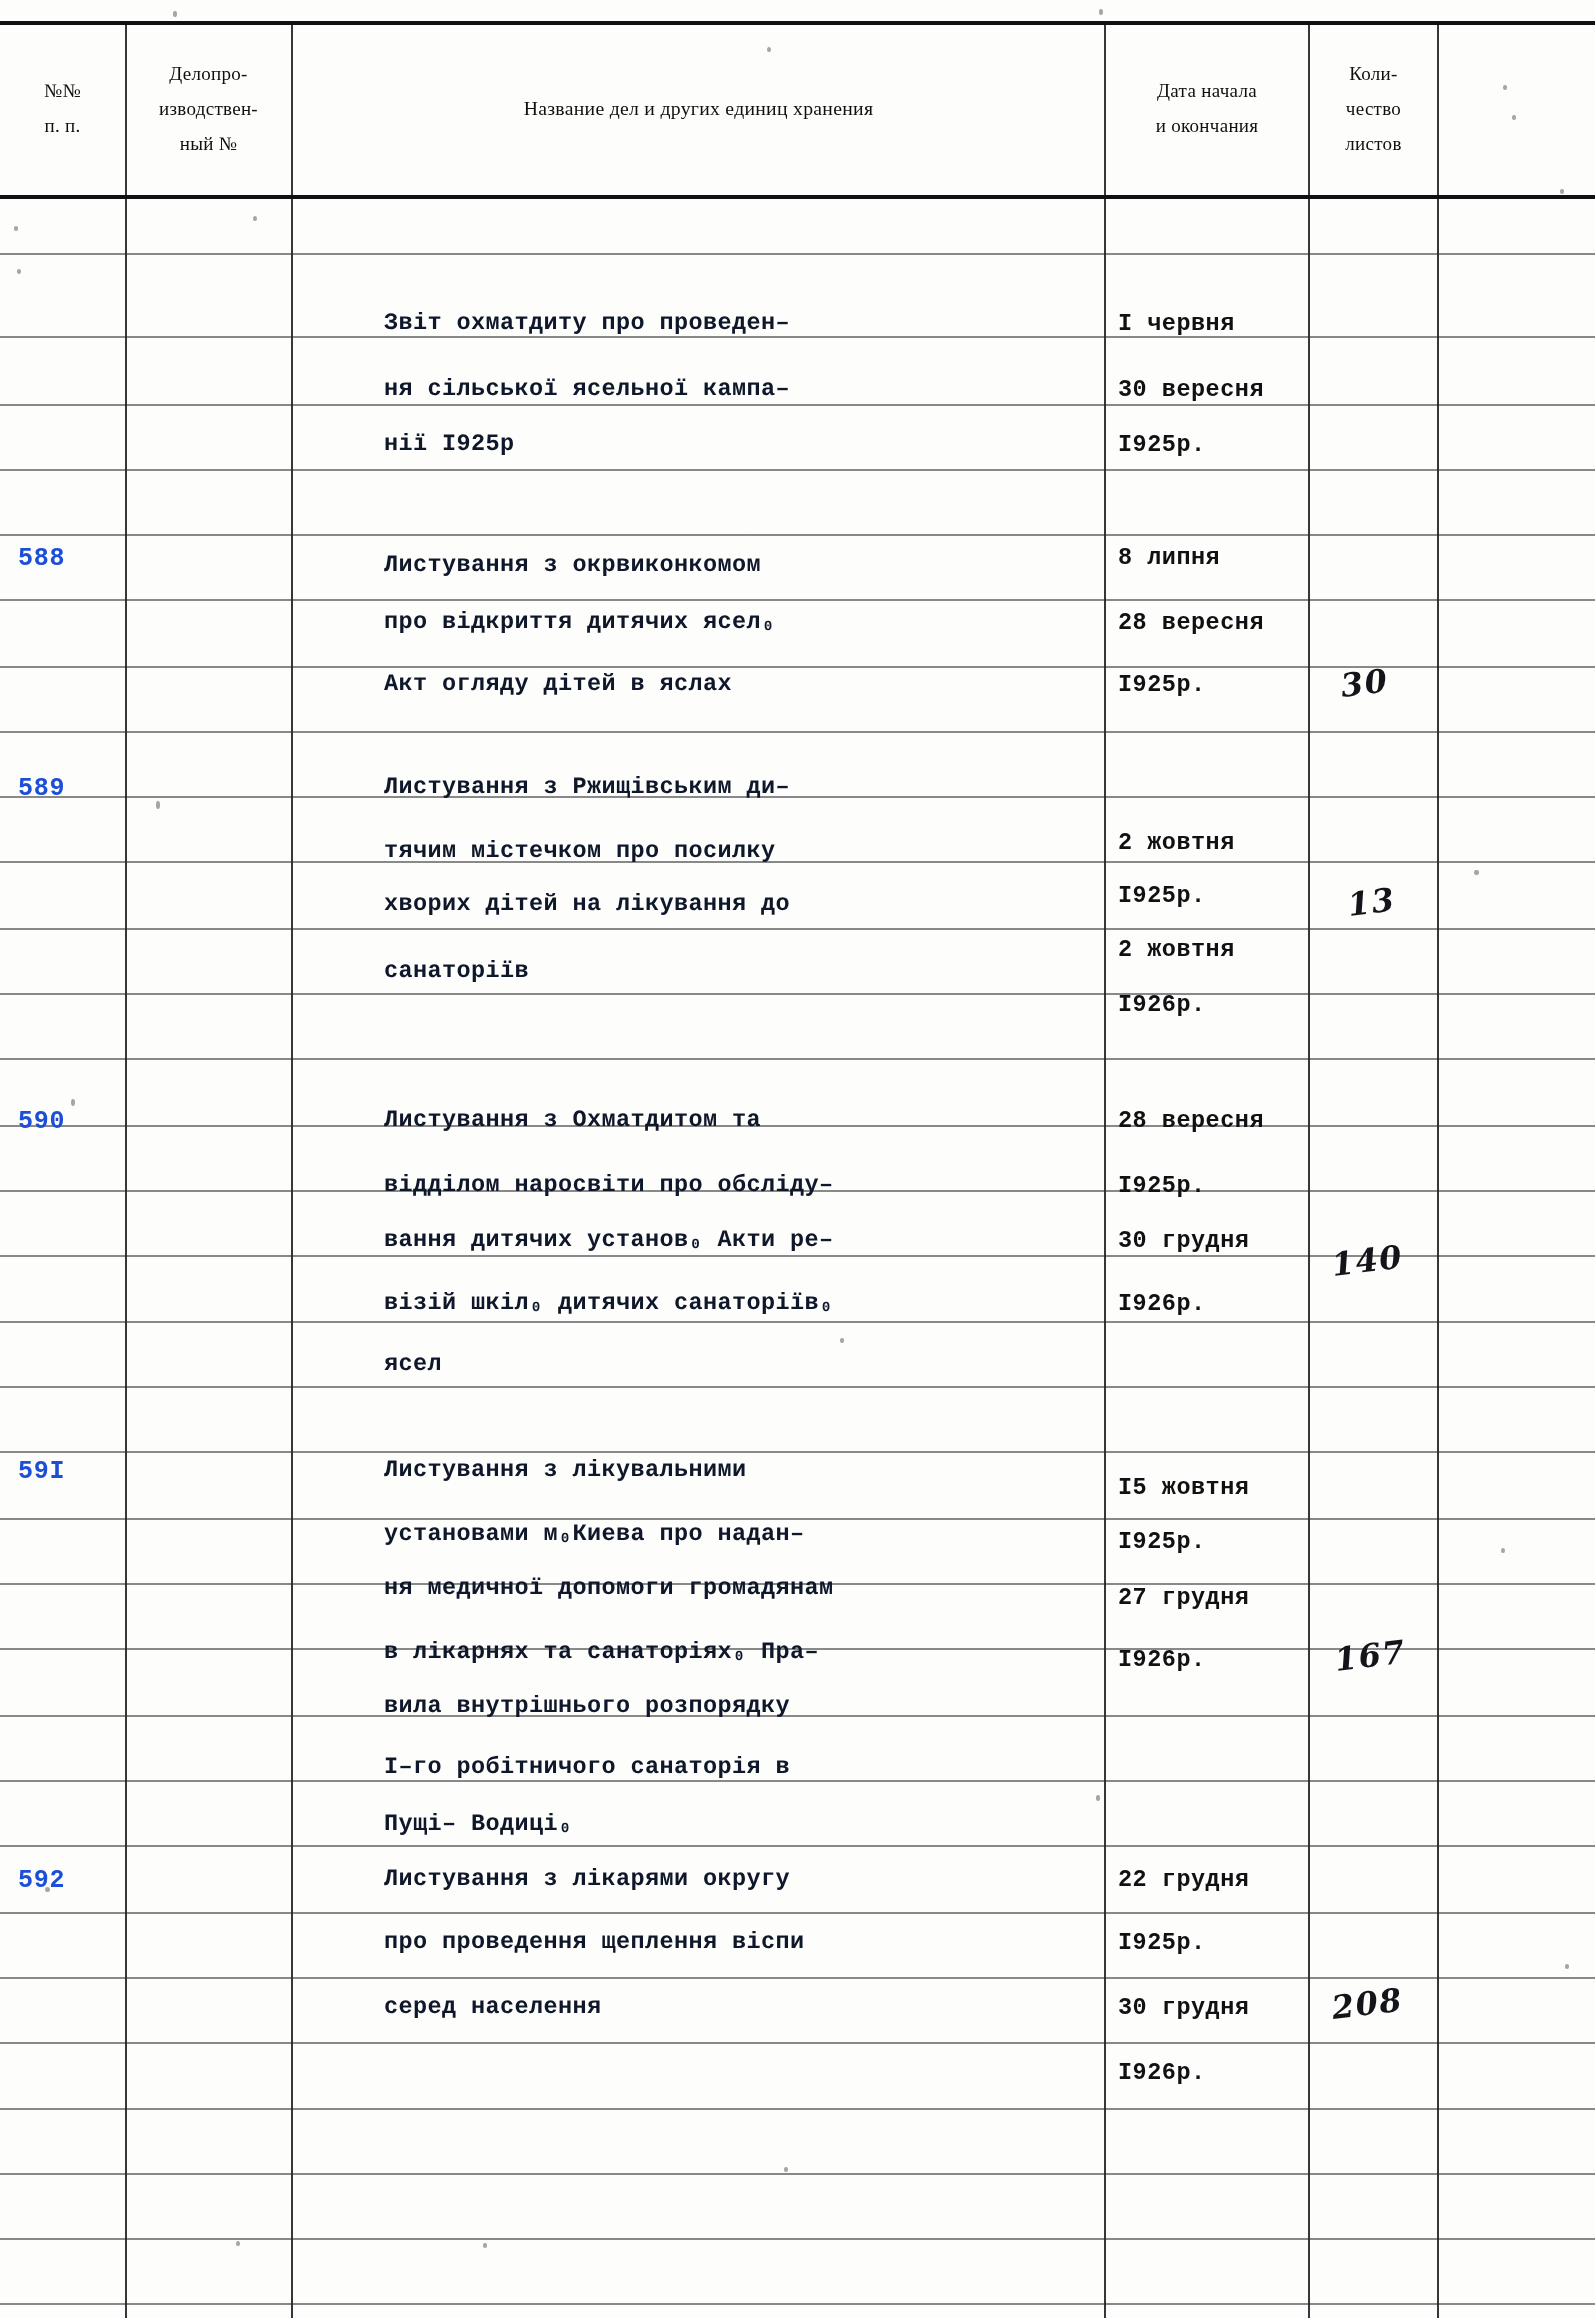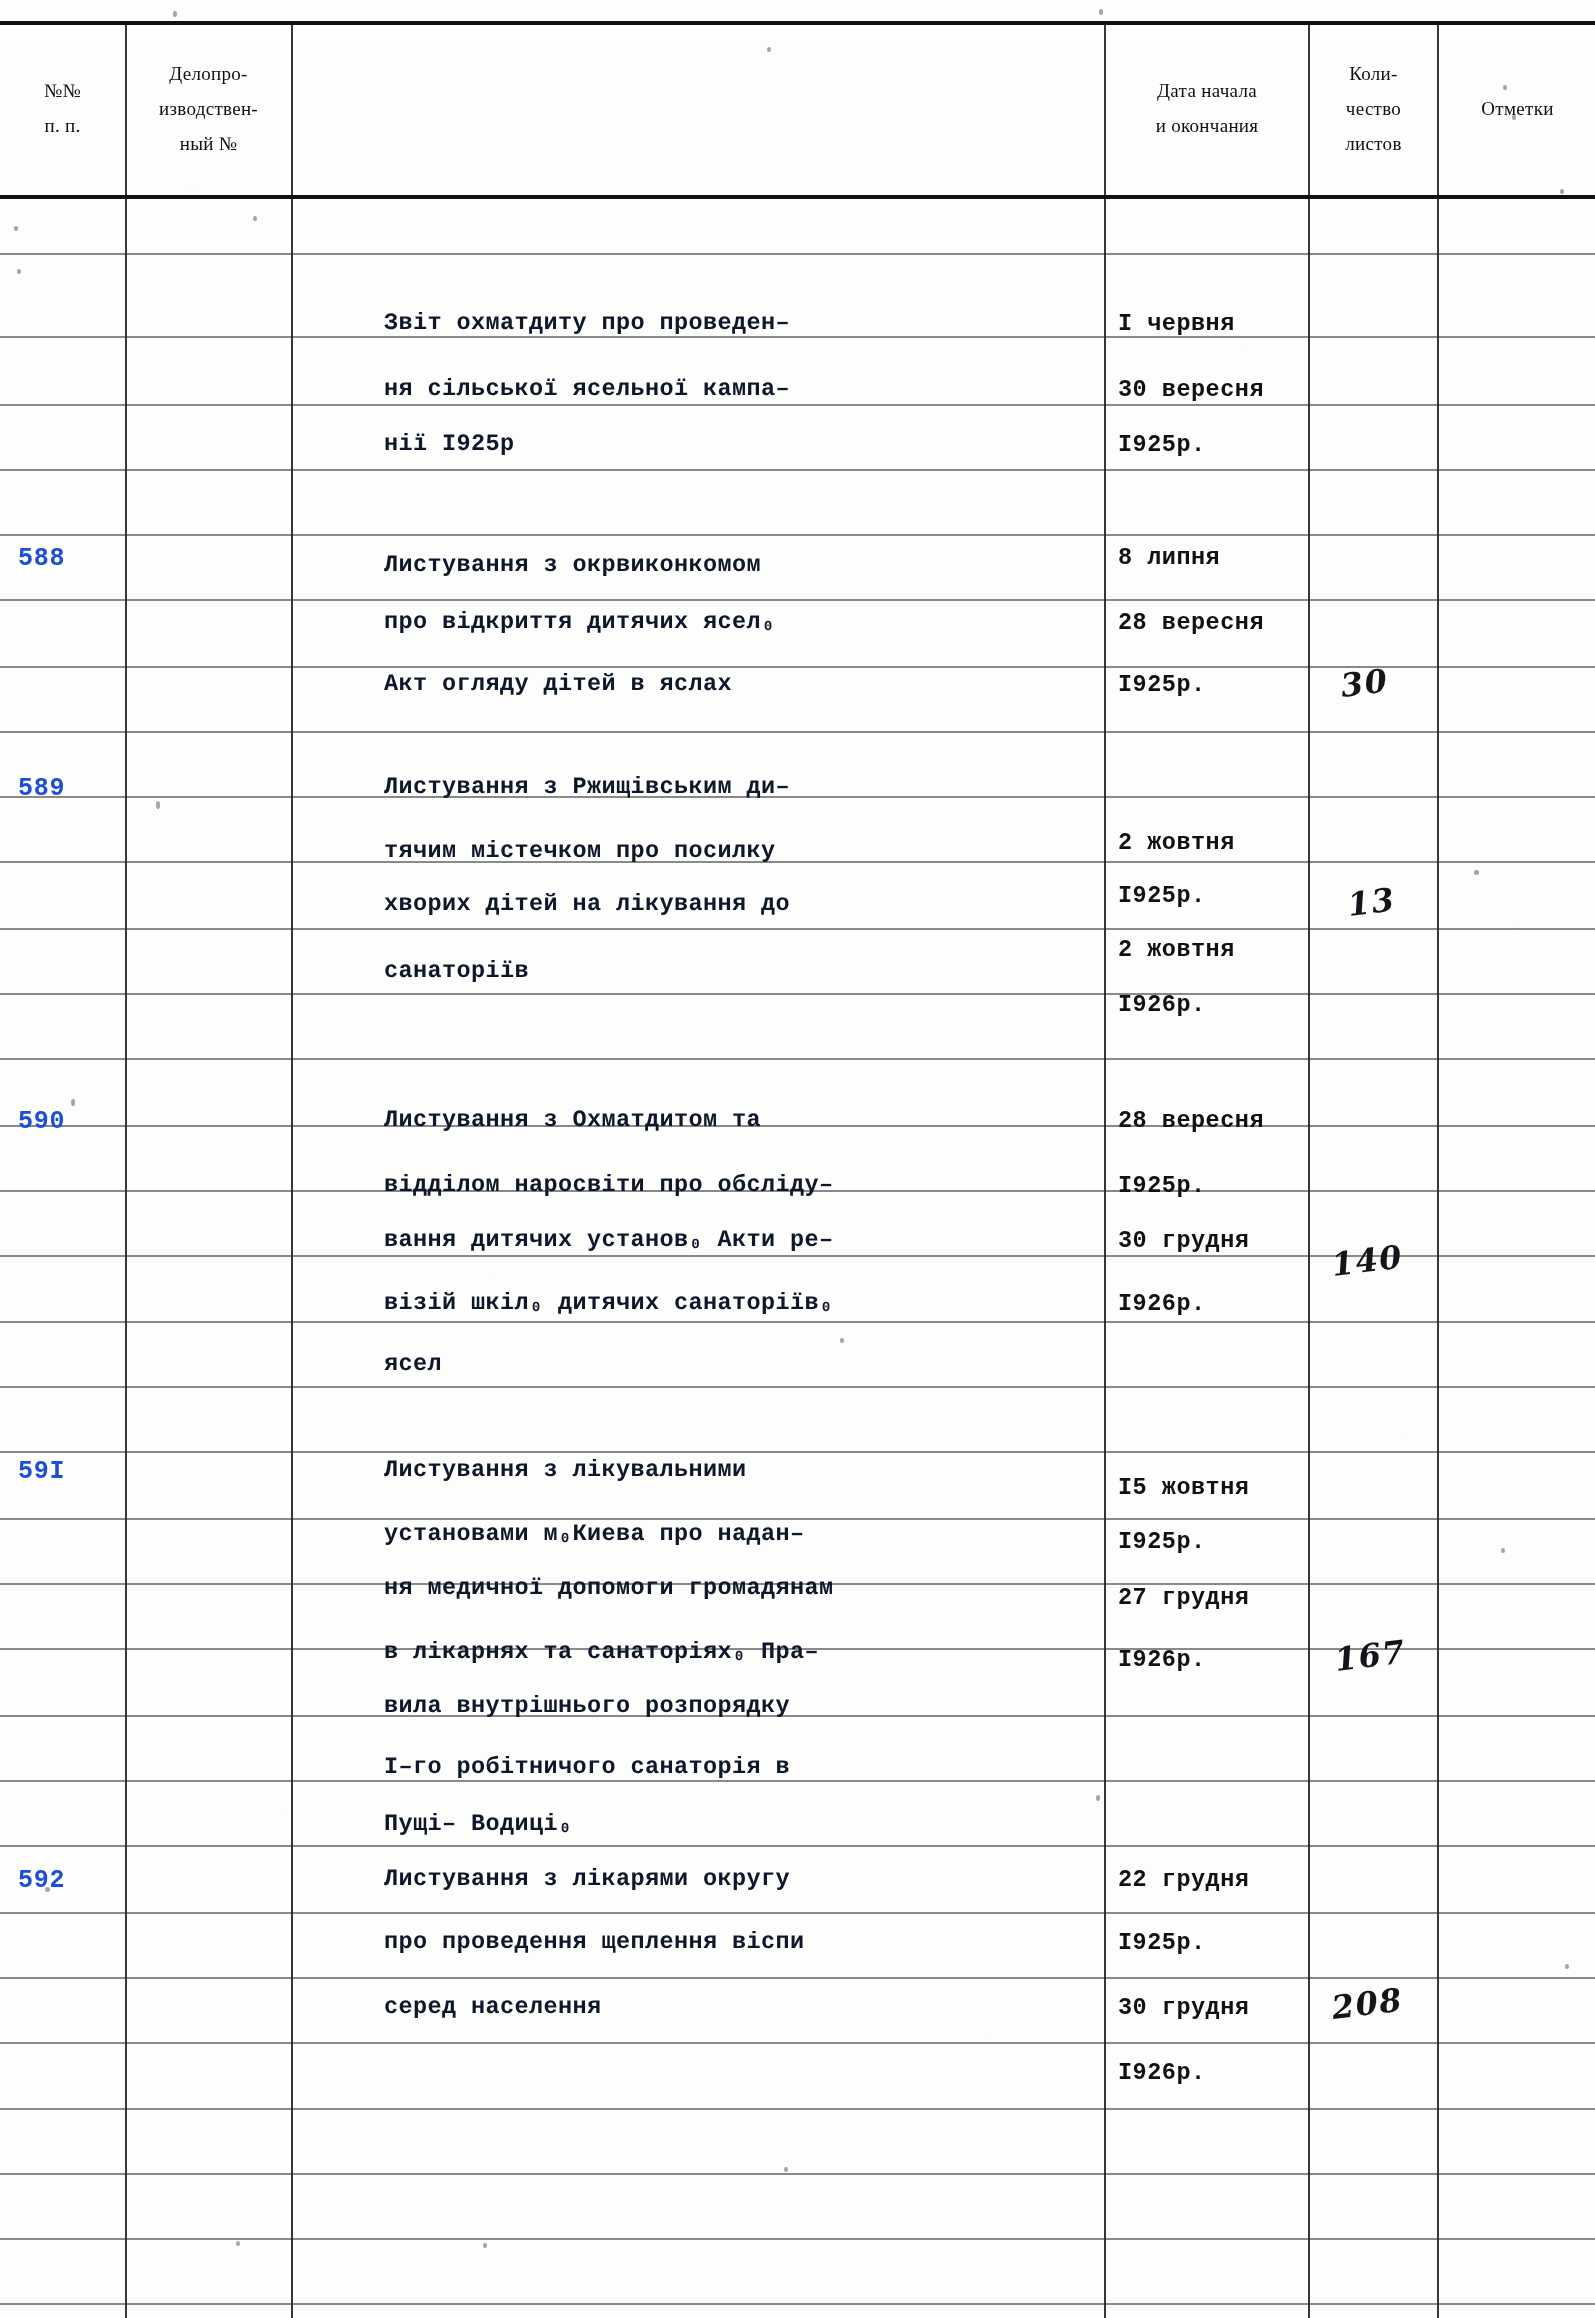--- a/index.html
+++ b/index.html
@@ -187,35 +187,35 @@
       <span class="ln">№№</span>
       <span class="ln">п. п.</span>
     </div>
 
     <div class="hdr-cell" style="left:126px; top:0; width:165px; height:178px;">
       <span class="ln">Делопро-</span>
       <span class="ln">изводствен-</span>
       <span class="ln">ный №</span>
     </div>
 
+    <div class="hdr-cell hdr-wide" style="left:293px; top:0; width:811px; height:178px;">
+      <span class="ln">Название дел и других единиц хранения</span>
+    </div>
 
     <div class="hdr-cell" style="left:1106px; top:0; width:202px; height:178px;">
       <span class="ln">Дата начала</span>
       <span class="ln">и окончания</span>
     </div>
 
     <div class="hdr-cell" style="left:1310px; top:0; width:127px; height:178px;text-align:right;">
       <span class="ln">Коли-</span>
       <span class="ln">чество</span>
       <span class="ln">листов</span>
     </div>
 
-    <div class="hdr-cell" style="left:1439px; top:0; width:157px; height:178px;">
-      <span class="ln">Отметки</span>
-    </div>
   </div>
 
   <div>
     <div class="tw-line" style="left:384px; top:312px;">Звіт охматдиту про проведен–</div>
     <div class="tw-line" style="left:384px; top:378px;">ня сільської ясельної кампа–</div>
     <div class="tw-line" style="left:384px; top:433px;">нії I925р</div>
 
     <div class="tw-date" style="left:1118px; top:312px;">I червня</div>
     <div class="tw-date" style="left:1118px; top:378px;">30 вересня</div>
     <div class="tw-date" style="left:1118px; top:433px;">I925р.</div>

